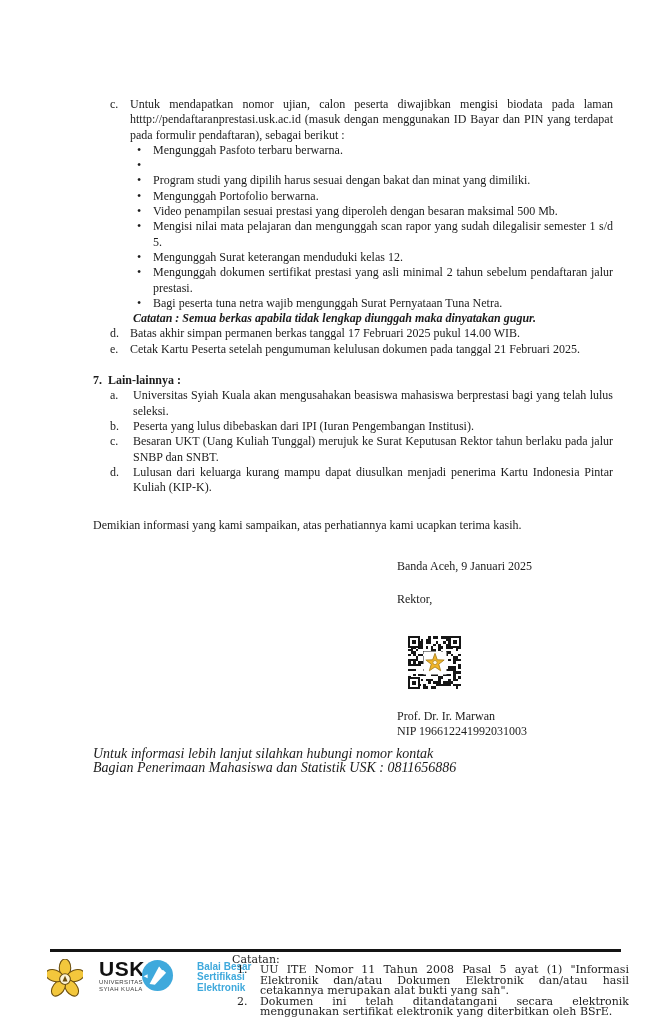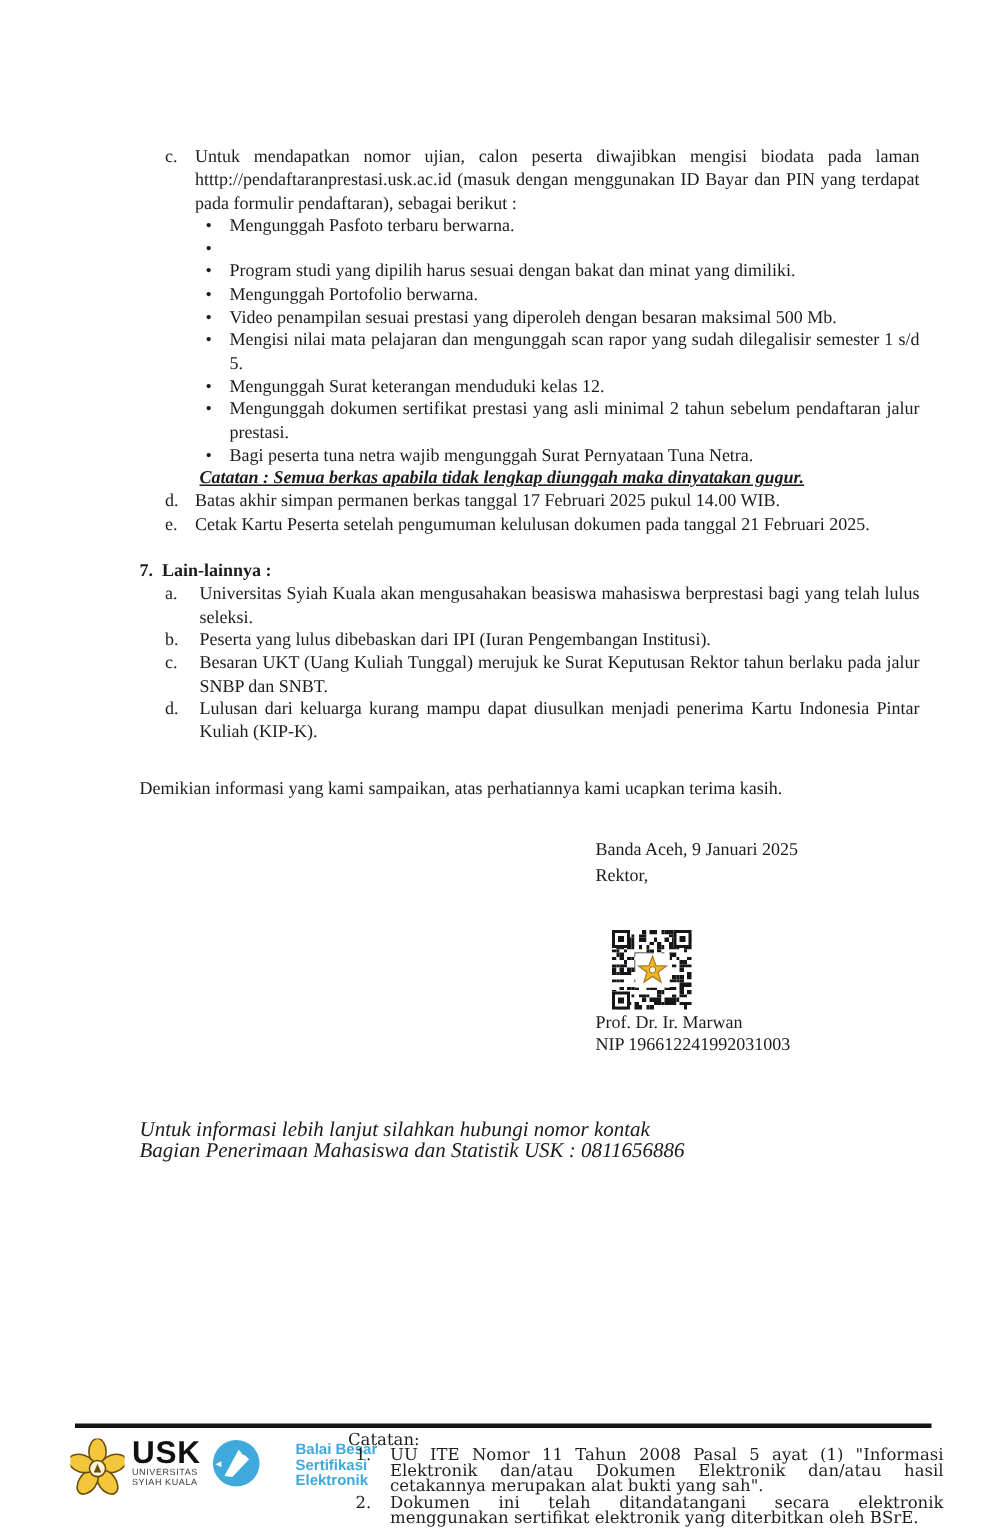--- a/index.html
+++ b/index.html
@@ -8,51 +8,51 @@
 
   
   .content{position:absolute;left:93px;top:97px;width:520px;font-size:12px;line-height:15.3px;}
   .li{display:flex;text-align:justify;}
   .li .mk{flex:none;width:20px;}
   .li.indent{margin-left:17px;}
   .li .tx{flex:1;}
   .bullets{margin:0;padding:0;list-style:none;}
   .bullet{display:flex;padding-left:44px;text-align:justify;}
   .bullet .bm{flex:none;width:16px;}
-  .note-line{padding-left:40px;font-weight:bold;font-style:italic;text-decoration:underline;}
+  .note-line{padding-left:40px;font-weight:bold;font-style:italic;}
   .sec7{margin-top:16px;}
   .sec7-head{display:flex;font-weight:bold;}
   .sec7-head .mk{flex:none;width:15px;}
   .sec7 .sub{display:flex;margin-left:17px;text-align:justify;}
   .sec7 .sub .mk{flex:none;width:23px;}
   .closing{margin-top:23px;}
 
   
   .sigblock{position:absolute;left:397px;top:559px;font-size:12px;line-height:15px;}
-  .sig-role{margin-top:2px;}
+  .sig-role{margin-top:18px;}
   .qr{position:relative;width:55px;height:55px;margin:28px 0 0 10px;background:#fff;}
   .qr-modules{position:absolute;inset:1px;display:grid;
               grid-template-columns:repeat(21,1fr);grid-auto-rows:1fr;}
   .qm{background:#fff;}
   .qm.on{background:#161616;}
   .finder{position:absolute;width:12px;height:12px;border:2px solid #161616;background:#fff;box-sizing:border-box;}
   .finder::after{content:"";position:absolute;left:2px;top:2px;width:4px;height:4px;background:#161616;}
   .f-tl{left:1px;top:1px;} .f-tr{right:1px;top:1px;} .f-bl{left:1px;bottom:1px;}
   .qr-star{position:absolute;left:50%;top:50%;transform:translate(-50%,-50%);
            width:23px;height:23px;background:#fff;display:flex;align-items:center;justify-content:center;}
-  .sig-name{margin-top:0;}
+  .sig-name{margin-top:19px;}
 
   
   .contact{position:absolute;left:93px;top:747px;font-style:italic;font-size:14px;line-height:13.5px;}
 
   
   .footer-rule{position:absolute;left:50px;top:949px;width:571px;height:3px;background:#141414;}
   .footer{position:absolute;left:47px;top:955px;width:582px;height:64px;font-family:"Liberation Sans",sans-serif;}
   .usk-group{position:absolute;left:0;top:4px;display:flex;align-items:flex-start;}
-  .usk-text{margin-left:5px;}
+  .usk-text{margin-left:16px;}
   .usk-acronym{font-size:21px;font-weight:600;letter-spacing:0.5px;line-height:20px;color:#111;}
   .usk-sub{font-size:6px;line-height:6.5px;letter-spacing:0.4px;color:#3a3a3a;}
   .bsre-group{position:absolute;left:94px;top:4px;display:flex;align-items:center;gap:19px;}
   .bsre-text{margin-left:4px;font-size:10px;line-height:10.5px;font-weight:bold;color:#3fa9dc;}
   .catatan{position:absolute;left:185px;top:0px;width:397px;
            font-family:"DejaVu Serif",serif;font-size:11px;line-height:10.4px;color:#1d1d1d;}
   .cat-note{display:flex;text-align:justify;}
   .cat-note .m{flex:none;width:23px;padding-left:5px;box-sizing:content-box;}
   .cat-note .t{flex:1;}
 </style>

